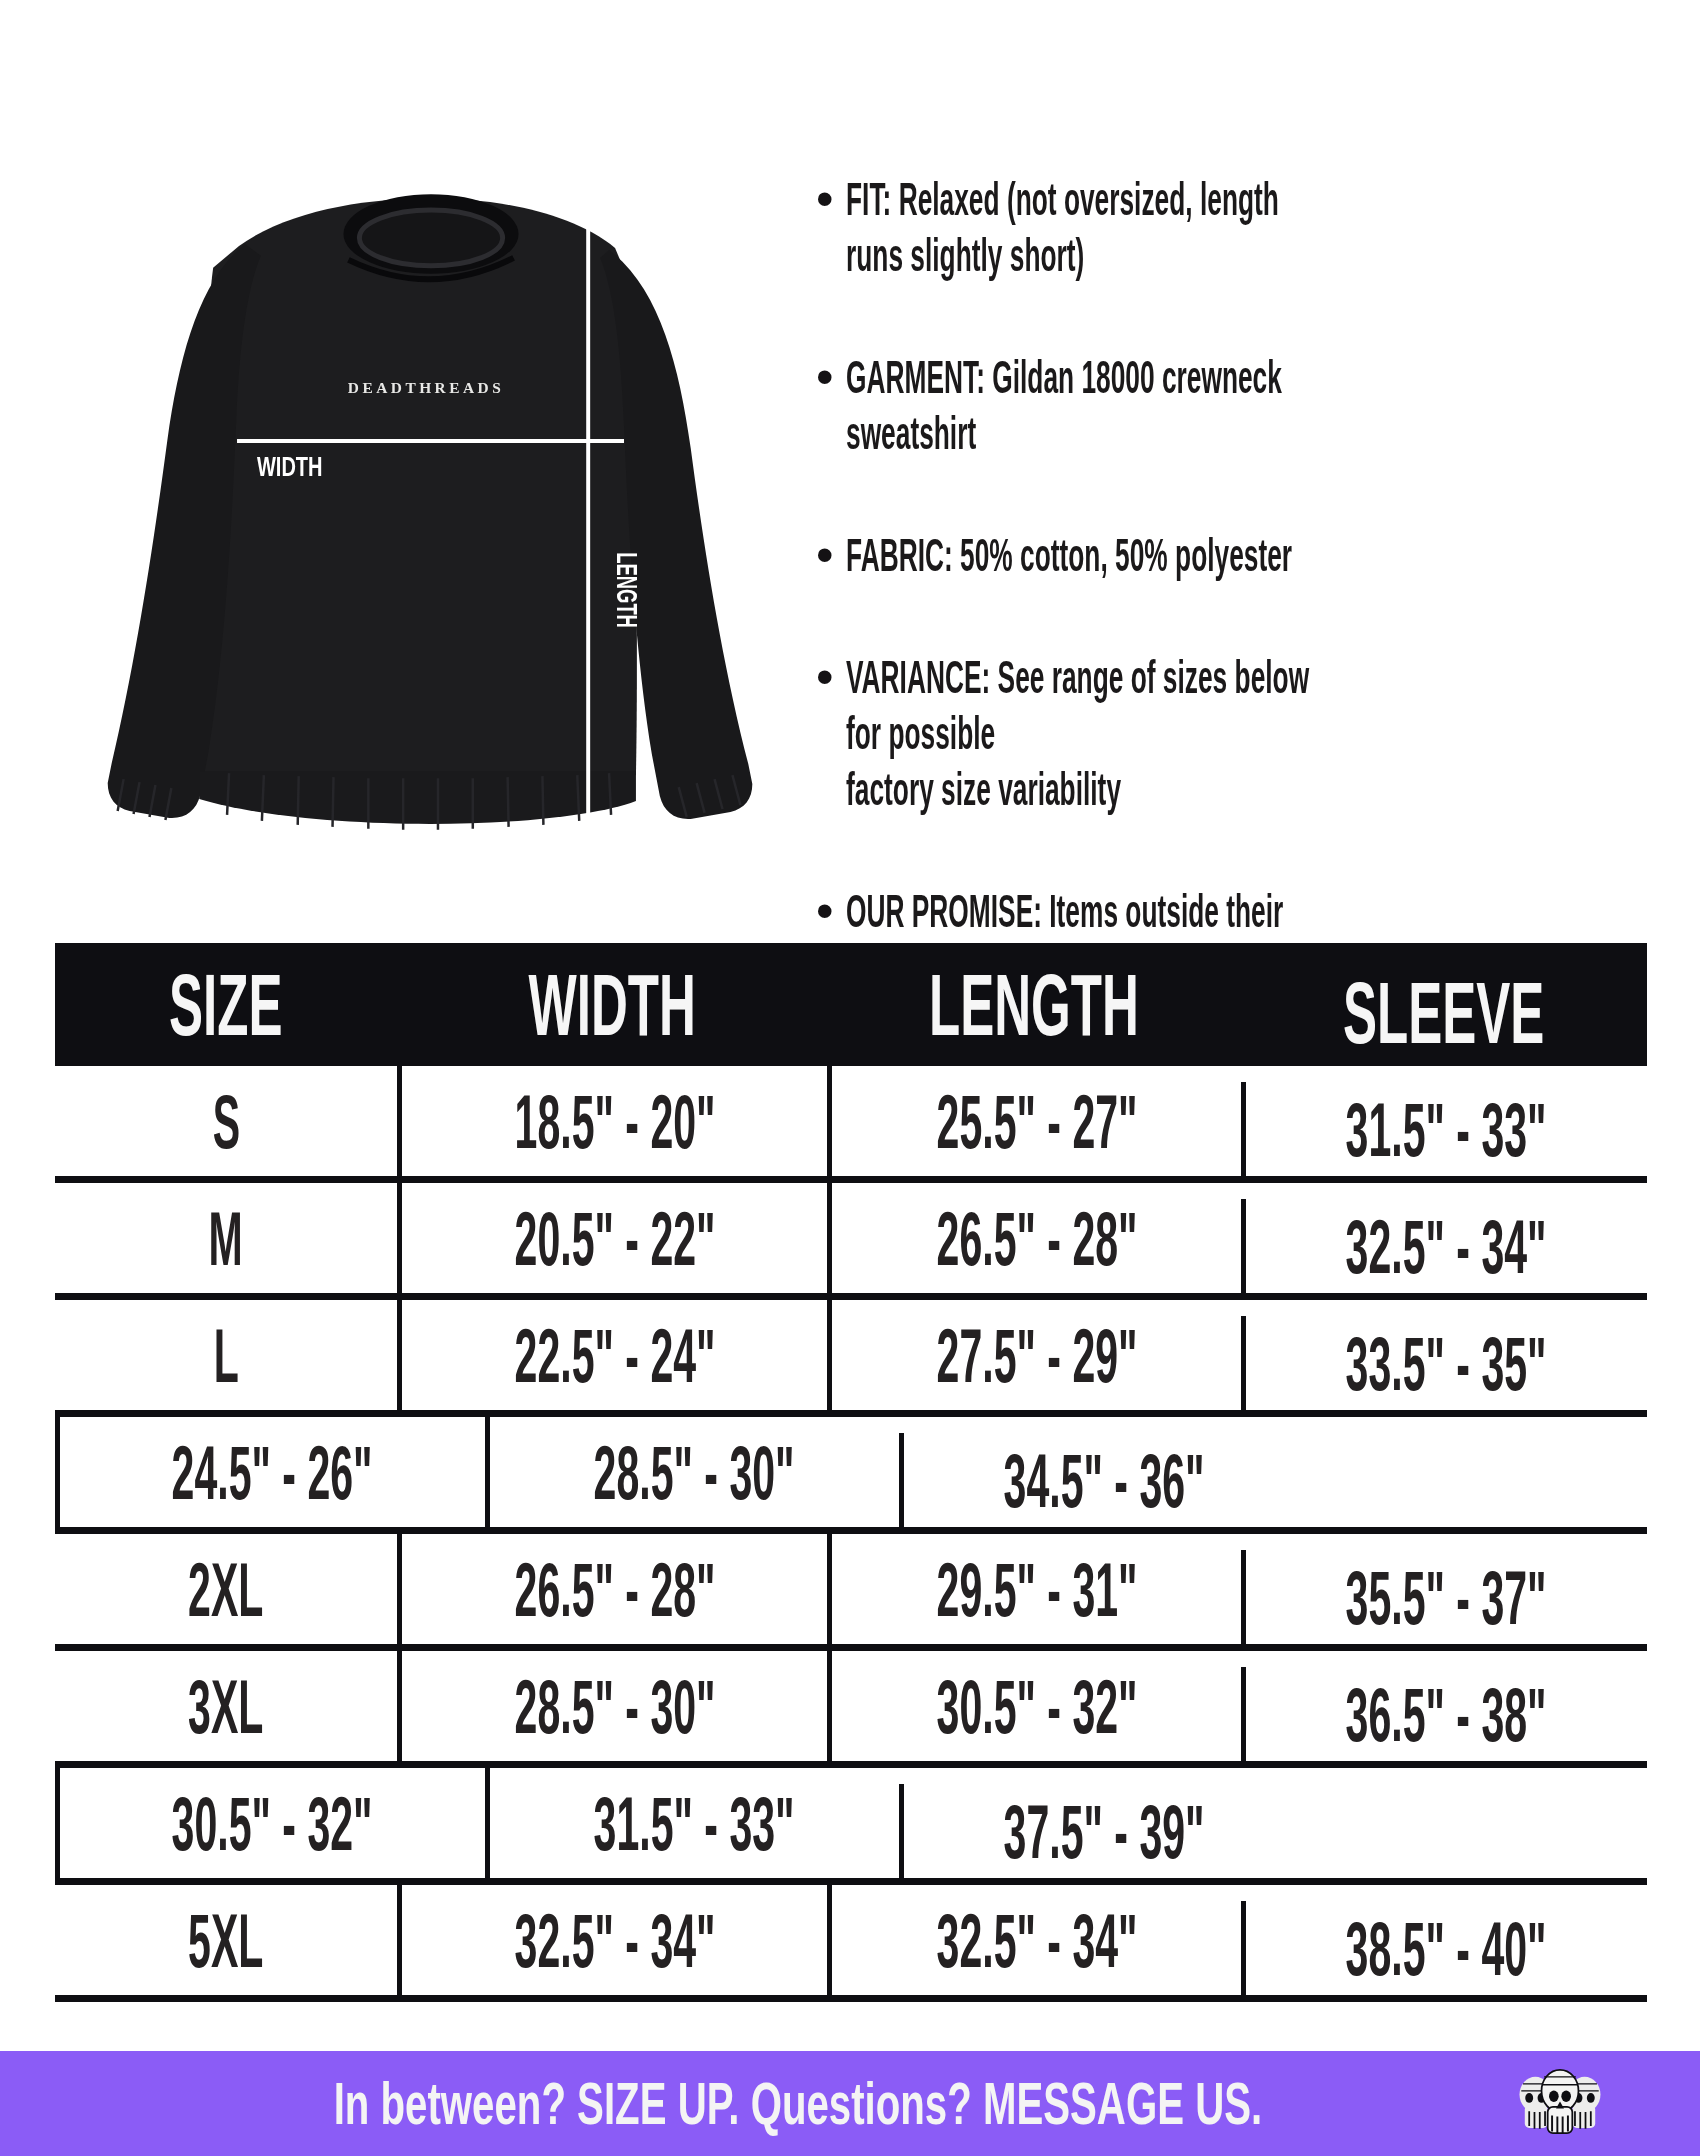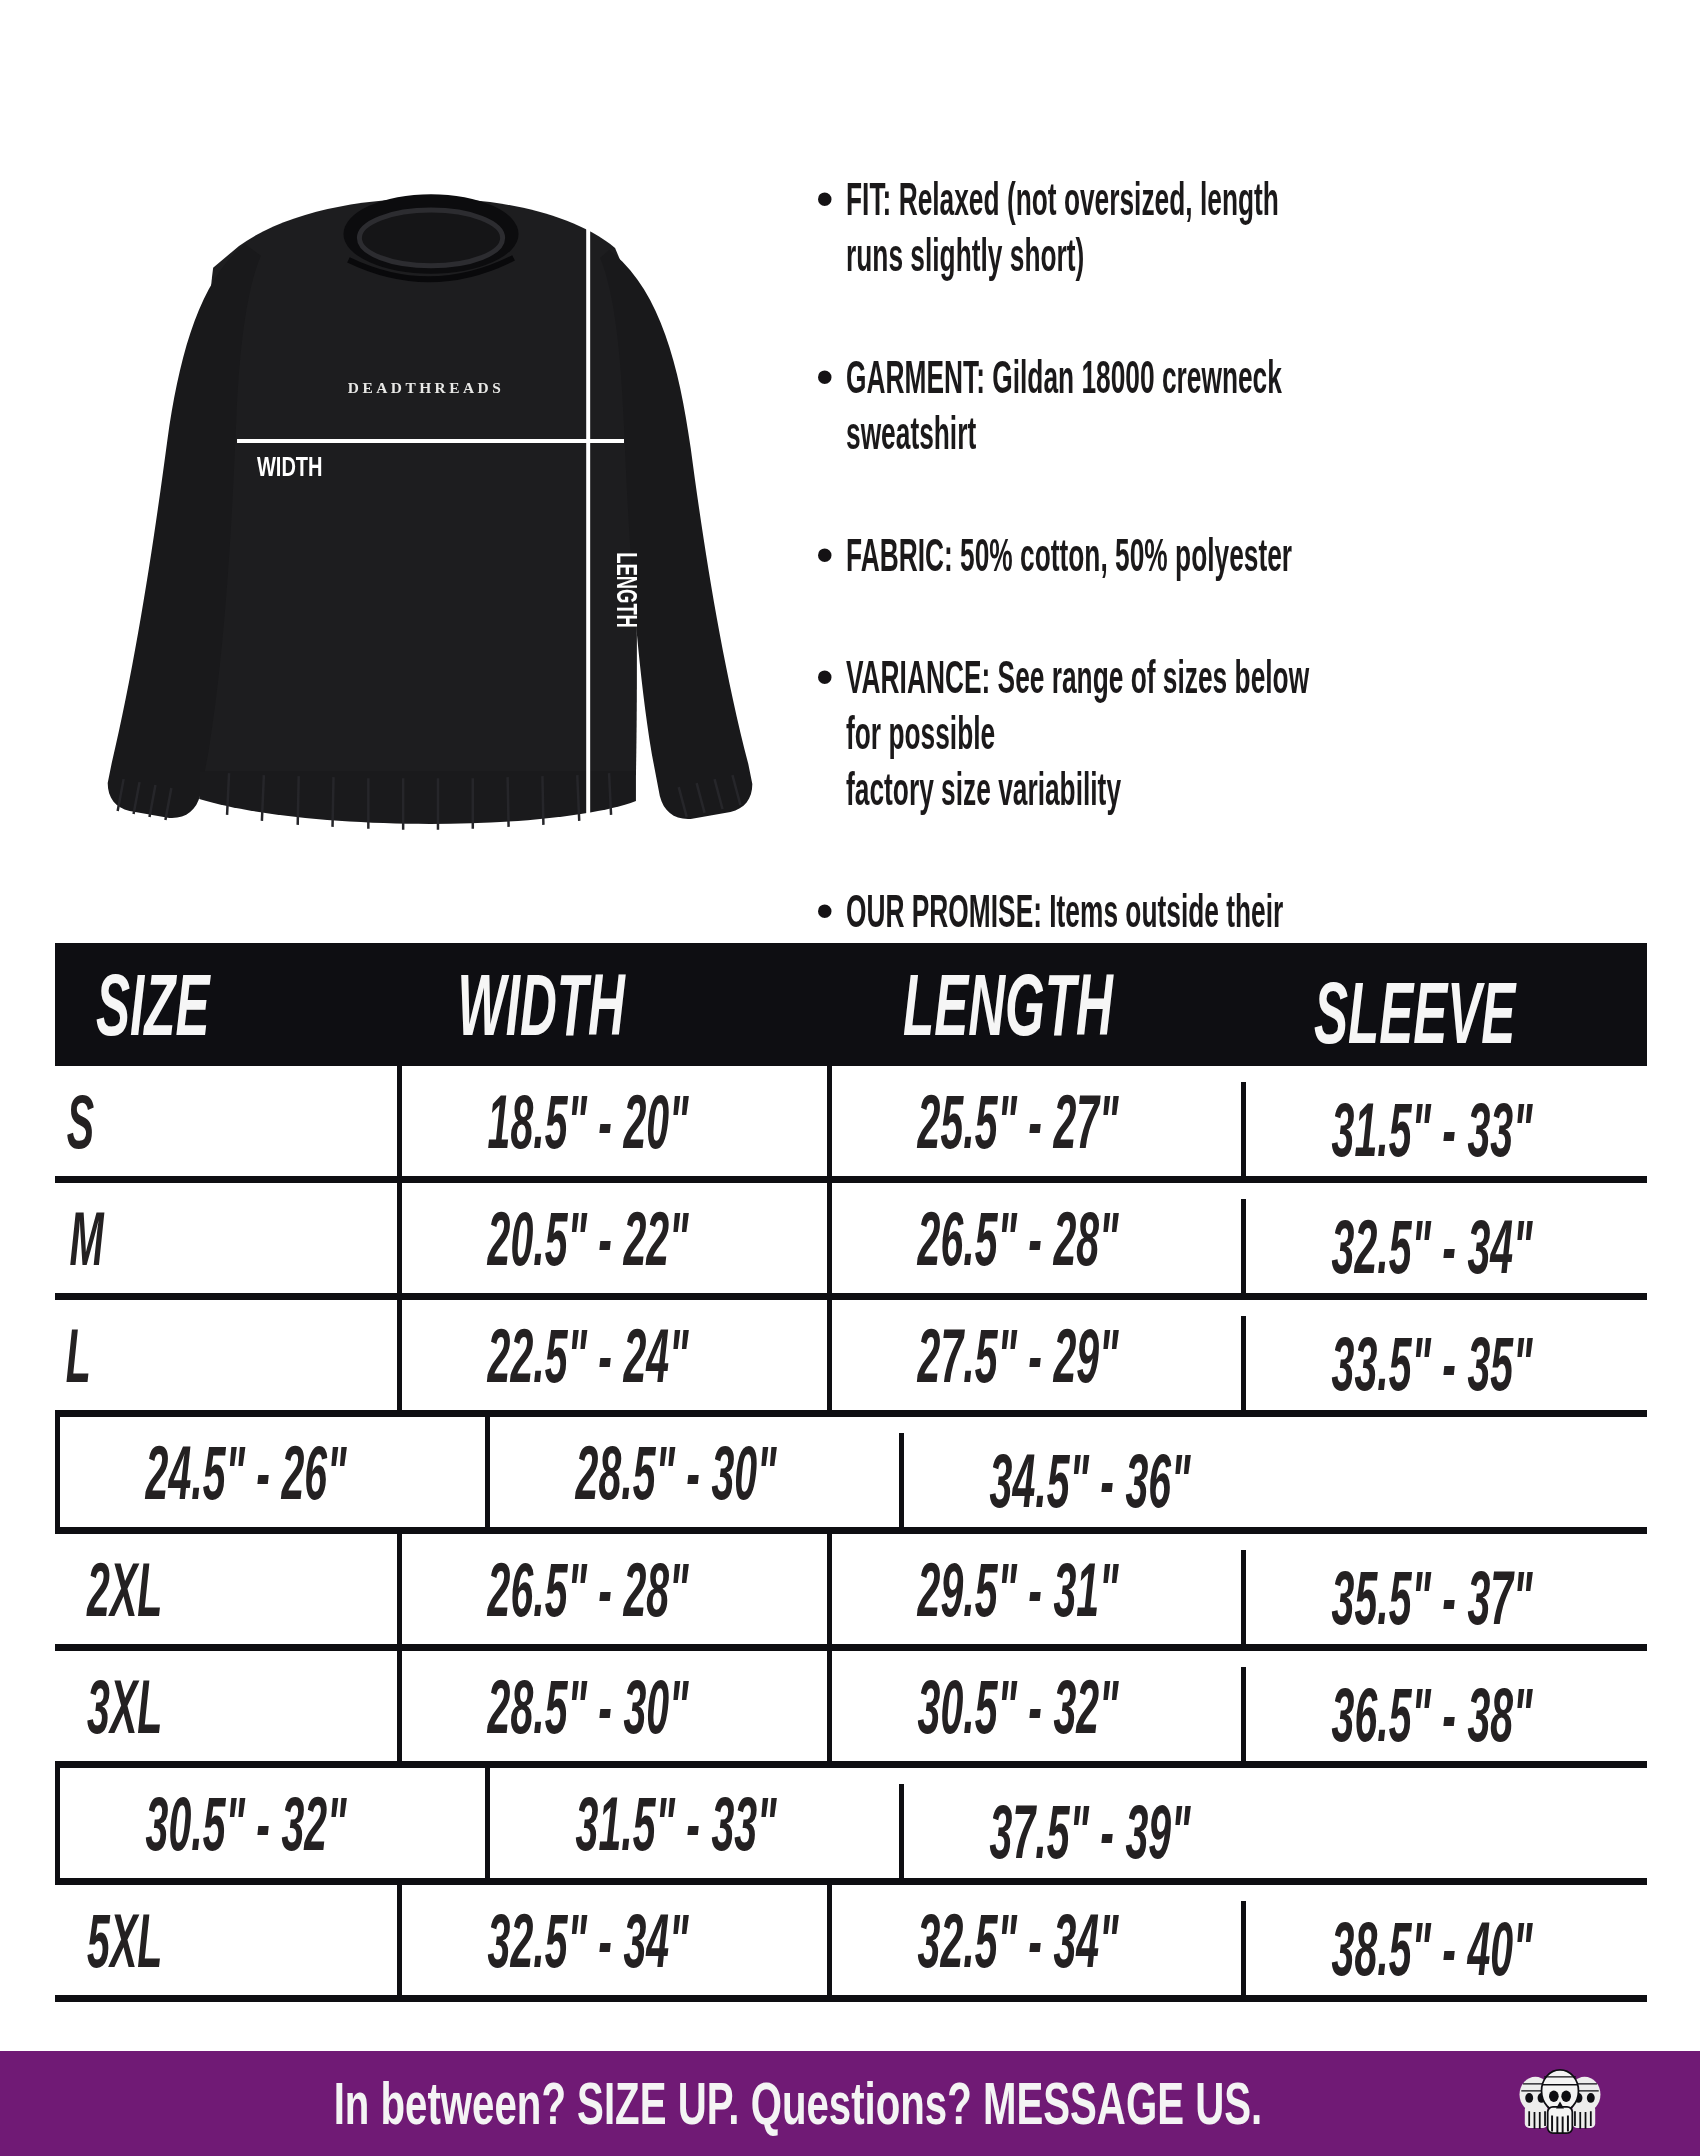--- a/index.html
+++ b/index.html
@@ -31,39 +31,39 @@
 
   
   .size-table{position:absolute;left:55px;top:943px;width:1592px;}
   .thead{
     height:123px;background:#0e0e12;display:flex;align-items:stretch;color:#f6f6f6;
   }
   .trow{
     height:117px;display:flex;align-items:stretch;
     border-bottom:7px solid #0e0e12;background:#ffffff;color:#242122;
   }
-  .cell{display:flex;align-items:center;justify-content:flex-start;overflow:visible;font-style:italic;}
+  .cell{display:flex;align-items:center;justify-content:center;overflow:visible;}
   .c1{width:21.5%;}
   .c2{width:27%;}
   .c3{width:26%;}
   .c4{width:25.5%;margin-top:16px;}
   .trow .c2,.trow .c3,.trow .c4{border-left:5px solid #0e0e12;}
   .thead .cell span{
     font-size:88px;font-weight:700;font-stretch:condensed;white-space:nowrap;
     display:inline-block;transform:scaleX(0.58);transform-origin:50% 50%;
   }
   .trow .cell span{
     font-size:76px;font-weight:700;font-stretch:condensed;white-space:nowrap;
     display:inline-block;transform:scaleX(0.54);transform-origin:50% 50%;
   }
 
   
   .footer{
     position:absolute;left:0;top:2051px;width:1700px;height:105px;
-    background:#701a75;display:flex;align-items:center;justify-content:center;
+    background:#8b5cf6;display:flex;align-items:center;justify-content:center;
   }
   .footer .ftxt{
     color:#f4f4f4;font-size:60px;font-weight:700;font-stretch:condensed;
     white-space:nowrap;display:inline-block;
     transform:translateX(-52px) scaleX(0.67);transform-origin:50% 50%;
   }
   .skulls{position:absolute;left:1516px;top:2061px;width:88px;height:88px;}
 </style>
 </head>
 <body>

